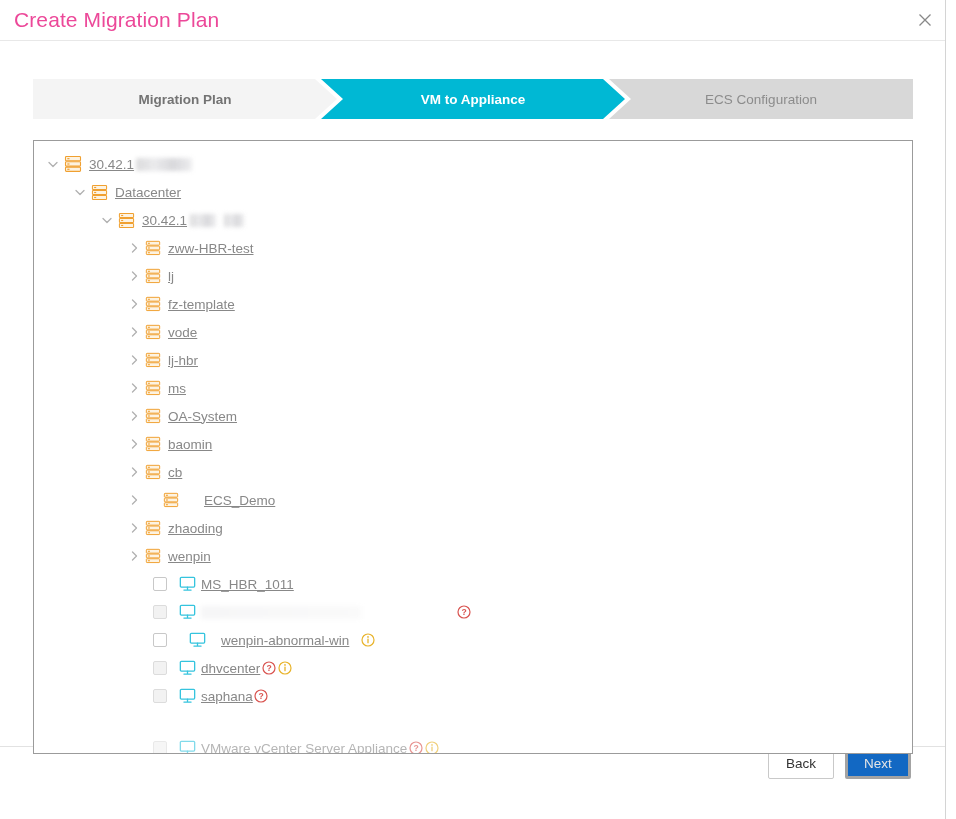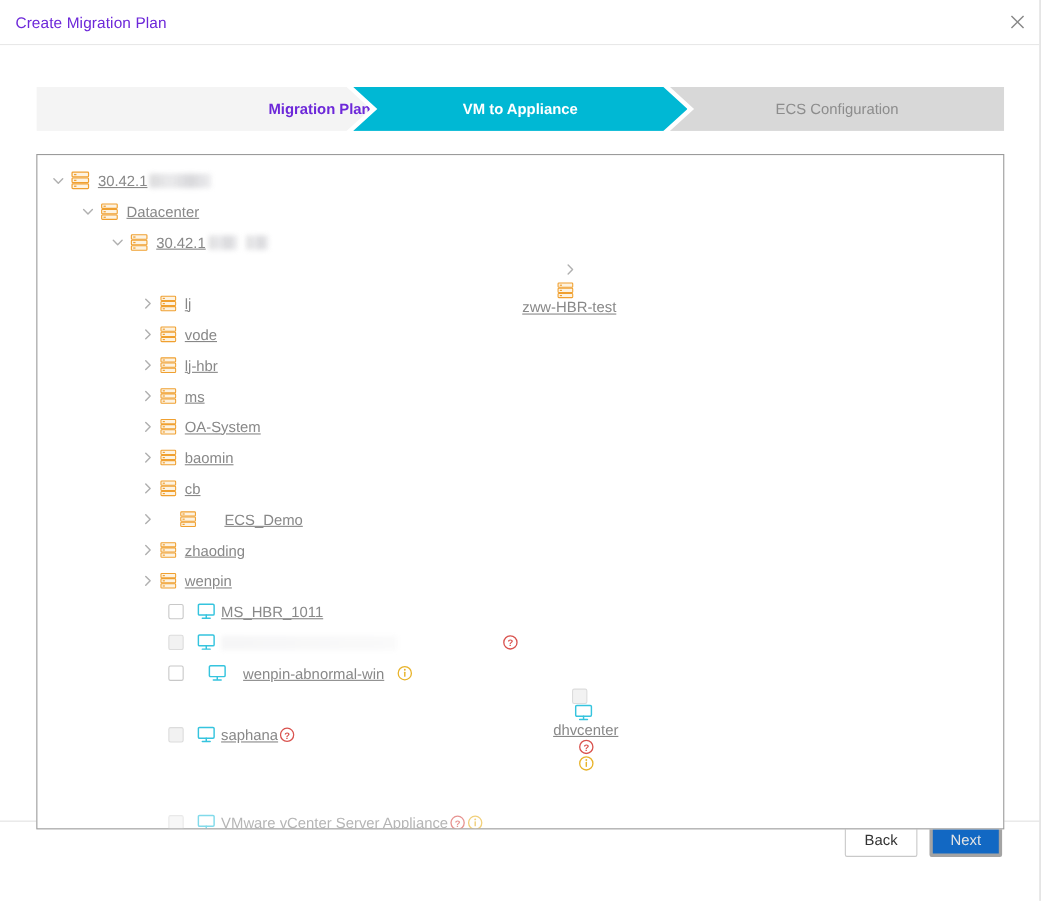--- a/index.html
+++ b/index.html
@@ -30,22 +30,22 @@
   .dialog-header {
     position: relative;
     height: 40px;
     flex: 0 0 40px;
     border-bottom: 1px solid #e8e8e8;
     display: flex;
     align-items: center;
   }
   .dialog-title {
     margin-left: 14px;
-    font-size: 14px;
-    color: #6d28d9;
+    font-size: 21px;
+    color: #ec4899;
     letter-spacing: .1px;
   }
   .close-btn {
     position: absolute;
     right: 0px;
     top: 0px;
     width: 40px;
     height: 40px;
     display: flex;
     align-items: center;
@@ -74,24 +74,23 @@
     justify-content: center;
     font-size: 13.5px;
     font-weight: bold;
     box-sizing: border-box;
     cursor: pointer;
   }
   .step-label { position: relative; z-index: 3; }
 
   .step.s1 {
     background: #f4f4f4;
-    color: #6d28d9;
+    color: #737373;
     -webkit-clip-path: polygon(0 0, calc(100% - 22px) 0, 100% 50%, calc(100% - 22px) 100%, 0 100%);
     clip-path: polygon(0 0, calc(100% - 22px) 0, 100% 50%, calc(100% - 22px) 100%, 0 100%);
-    justify-content: flex-end;
   }
   .step.s2 {
     background: #00b8d4;
     color: #ffffff;
     margin-left: -16px;
     -webkit-clip-path: polygon(0 0, calc(100% - 22px) 0, 100% 50%, calc(100% - 22px) 100%, 0 100%, 22px 50%);
     clip-path: polygon(0 0, calc(100% - 22px) 0, 100% 50%, calc(100% - 22px) 100%, 0 100%, 22px 50%);
   }
   .step.s3 {
     background: #d8d8d8;
@@ -323,21 +322,21 @@
               <rect x="1.5" y="6.8" width="15" height="4.3" rx="0.8" fill="#fdf3e2" stroke="#f0a030" stroke-width="1.1"></rect>
               <rect x="1.5" y="12.1" width="15" height="4.3" rx="0.8" fill="#fdf3e2" stroke="#f0a030" stroke-width="1.1"></rect>
               <rect x="3.3" y="3.1" width="2.2" height="1.2" fill="#f0a030"></rect>
               <rect x="3.3" y="8.4" width="2.2" height="1.2" fill="#f0a030"></rect>
               <rect x="3.3" y="13.7" width="2.2" height="1.2" fill="#f0a030"></rect>
             </svg>
             <span class="node-label">30.42.1</span>
             <span class="blur b2"></span>
             <span class="blur b3"></span>
           </div>
-          <div class="node" style="padding-left: 89px; flex-direction: column;">
+          <div class="node" style="padding-left: 89px;">
             <span class="twisty">
               <svg width="12" height="12" viewBox="0 0 12 12">
                 <path d="M4.5 2 L8.5 6 L4.5 10" stroke="#b0b0b0" stroke-width="1.3" fill="none" stroke-linecap="round" stroke-linejoin="round"></path>
               </svg>
             </span>
             <svg class="rack-icon" width="16" height="16" viewBox="0 0 18 18">
               <rect x="1.5" y="1.5" width="15" height="4.3" rx="0.8" fill="#fdf3e2" stroke="#f0a030" stroke-width="1.1"></rect>
               <rect x="1.5" y="6.8" width="15" height="4.3" rx="0.8" fill="#fdf3e2" stroke="#f0a030" stroke-width="1.1"></rect>
               <rect x="1.5" y="12.1" width="15" height="4.3" rx="0.8" fill="#fdf3e2" stroke="#f0a030" stroke-width="1.1"></rect>
               <rect x="3.3" y="3.1" width="2.2" height="1.2" fill="#f0a030"></rect>
@@ -354,20 +353,36 @@
             </span>
             <svg class="rack-icon" width="16" height="16" viewBox="0 0 18 18">
               <rect x="1.5" y="1.5" width="15" height="4.3" rx="0.8" fill="#fdf3e2" stroke="#f0a030" stroke-width="1.1"></rect>
               <rect x="1.5" y="6.8" width="15" height="4.3" rx="0.8" fill="#fdf3e2" stroke="#f0a030" stroke-width="1.1"></rect>
               <rect x="1.5" y="12.1" width="15" height="4.3" rx="0.8" fill="#fdf3e2" stroke="#f0a030" stroke-width="1.1"></rect>
               <rect x="3.3" y="3.1" width="2.2" height="1.2" fill="#f0a030"></rect>
               <rect x="3.3" y="8.4" width="2.2" height="1.2" fill="#f0a030"></rect>
               <rect x="3.3" y="13.7" width="2.2" height="1.2" fill="#f0a030"></rect>
             </svg>
             <span class="node-label">lj</span>
+          </div>
+          <div class="node" style="padding-left: 89px;">
+            <span class="twisty">
+              <svg width="12" height="12" viewBox="0 0 12 12">
+                <path d="M4.5 2 L8.5 6 L4.5 10" stroke="#b0b0b0" stroke-width="1.3" fill="none" stroke-linecap="round" stroke-linejoin="round"></path>
+              </svg>
+            </span>
+            <svg class="rack-icon" width="16" height="16" viewBox="0 0 18 18">
+              <rect x="1.5" y="1.5" width="15" height="4.3" rx="0.8" fill="#fdf3e2" stroke="#f0a030" stroke-width="1.1"></rect>
+              <rect x="1.5" y="6.8" width="15" height="4.3" rx="0.8" fill="#fdf3e2" stroke="#f0a030" stroke-width="1.1"></rect>
+              <rect x="1.5" y="12.1" width="15" height="4.3" rx="0.8" fill="#fdf3e2" stroke="#f0a030" stroke-width="1.1"></rect>
+              <rect x="3.3" y="3.1" width="2.2" height="1.2" fill="#f0a030"></rect>
+              <rect x="3.3" y="8.4" width="2.2" height="1.2" fill="#f0a030"></rect>
+              <rect x="3.3" y="13.7" width="2.2" height="1.2" fill="#f0a030"></rect>
+            </svg>
+            <span class="node-label">fz-template</span>
           </div>
           <div class="node" style="padding-left: 89px;">
             <span class="twisty">
               <svg width="12" height="12" viewBox="0 0 12 12">
                 <path d="M4.5 2 L8.5 6 L4.5 10" stroke="#b0b0b0" stroke-width="1.3" fill="none" stroke-linecap="round" stroke-linejoin="round"></path>
               </svg>
             </span>
             <svg class="rack-icon" width="16" height="16" viewBox="0 0 18 18">
               <rect x="1.5" y="1.5" width="15" height="4.3" rx="0.8" fill="#fdf3e2" stroke="#f0a030" stroke-width="1.1"></rect>
               <rect x="1.5" y="6.8" width="15" height="4.3" rx="0.8" fill="#fdf3e2" stroke="#f0a030" stroke-width="1.1"></rect>
@@ -536,21 +551,21 @@
             </svg>
             <span class="node-label">wenpin-abnormal-win</span>
             <span class="badge">
               <svg width="14" height="14" viewBox="0 0 14 14">
                 <circle cx="7" cy="7" r="6" fill="#ffffff" stroke="#e8b32a" stroke-width="1.2"></circle>
                 <rect x="6.35" y="5.6" width="1.3" height="4.6" rx="0.5" fill="#e8b32a"></rect>
                 <circle cx="7" cy="3.9" r="0.85" fill="#e8b32a"></circle>
               </svg>
             </span>
           </div>
-          <div class="node" style="padding-left: 119px; flex-direction: column;">
+          <div class="node" style="padding-left: 119px;">
             <span class="chk disabled"></span>
             <svg class="mon-icon" width="17" height="16" viewBox="0 0 18 17">
               <rect x="1.4" y="1.4" width="15.2" height="10.4" rx="1.1" fill="#ffffff" stroke="#35c4de" stroke-width="1.4"></rect>
               <path d="M9 11.8 L9 14.2 M5.2 15 L12.8 15" stroke="#35c4de" stroke-width="1.4" fill="none" stroke-linecap="round"></path>
             </svg>
             <span class="node-label">dhvcenter</span>
             <span class="badge">
               <svg width="14" height="14" viewBox="0 0 14 14">
                 <circle cx="7" cy="7" r="6" fill="#ffffff" stroke="#d9534f" stroke-width="1.2"></circle>
                 <text x="7" y="10.4" text-anchor="middle" font-family="Liberation Sans, sans-serif" font-size="8.6" font-weight="bold" fill="#d9534f">?</text>

